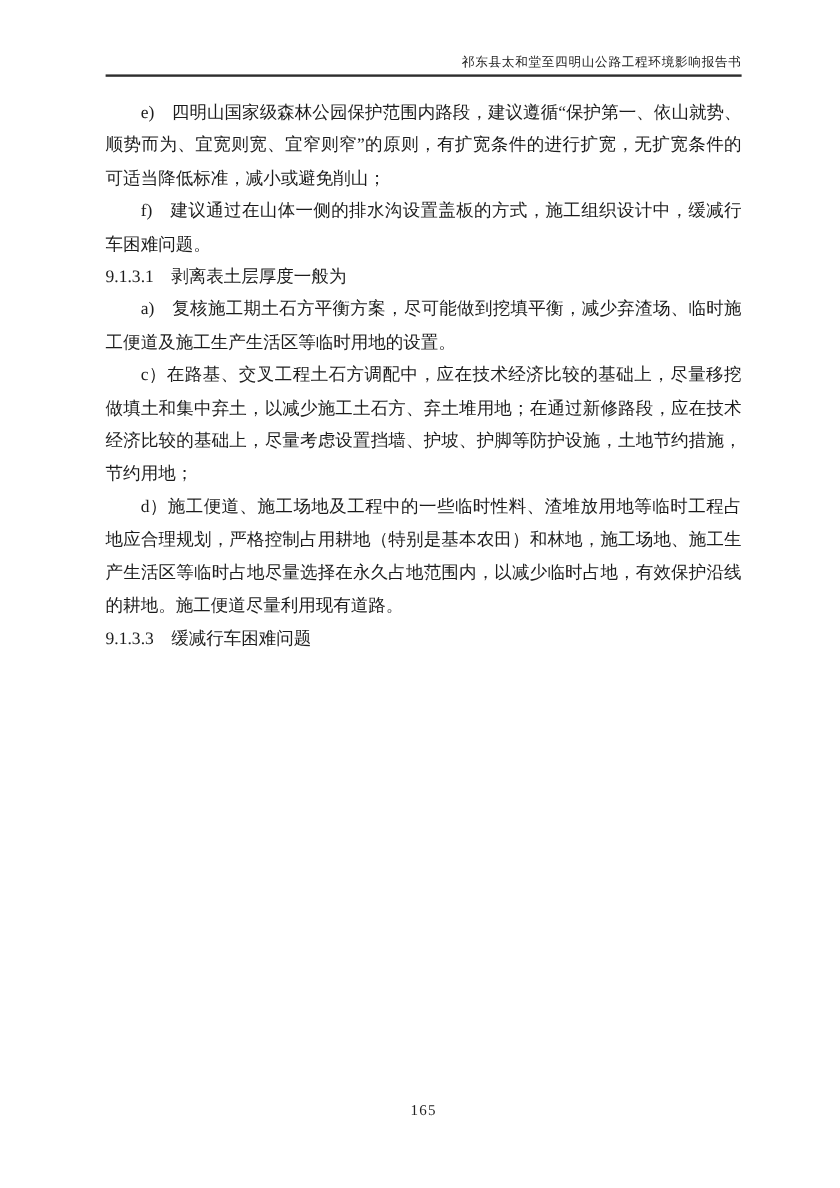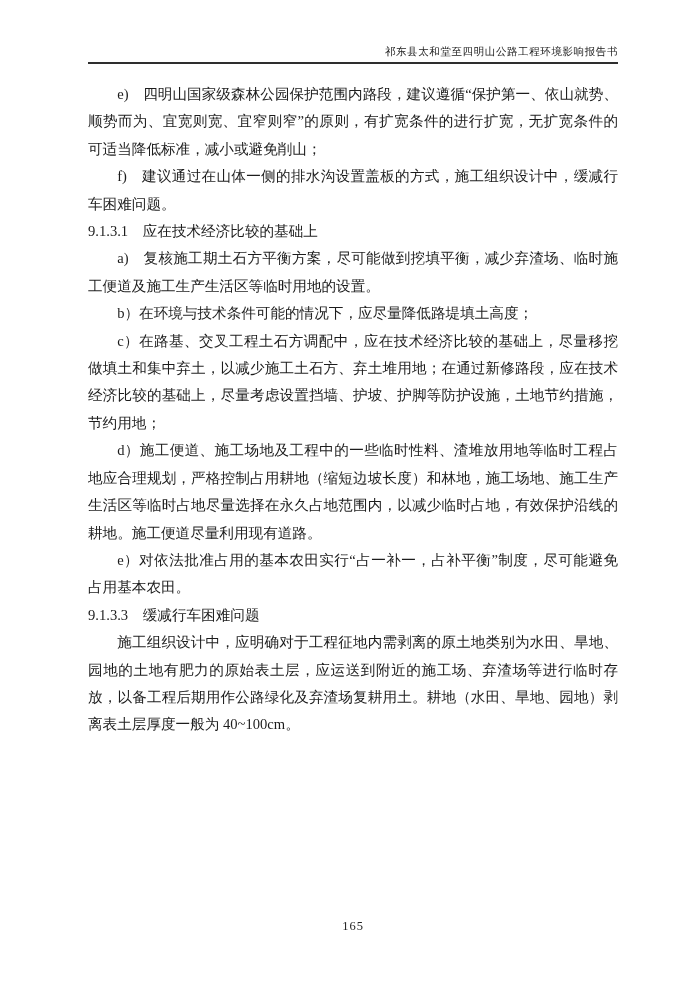--- a/index.html
+++ b/index.html
@@ -76,27 +76,24 @@
 
 <div class="page">
 
   <header class="page-header">
     <div class="header-title">祁东县太和堂至四明山公路工程环境影响报告书</div>
   </header>
 
   <main class="page-body">
     <p class="para">e)　四明山国家级森林公园保护范围内路段，建议遵循“保护第一、依山就势、顺势而为、宜宽则宽、宜窄则窄”的原则，有扩宽条件的进行扩宽，无扩宽条件的可适当降低标准，减小或避免削山；</p>
     <p class="para">f)　建议通过在山体一侧的排水沟设置盖板的方式，施工组织设计中，缓减行车困难问题。</p>
-    <p class="heading">9.1.3.1　应在技术经济比较的基础上</p>
+    <p class="heading">9.1.3.1　剥离表土层厚度一般为</p>
     <p class="para">a)　复核施工期土石方平衡方案，尽可能做到挖填平衡，减少弃渣场、临时施工便道及施工生产生活区等临时用地的设置。</p>
-    <p class="para">b）在环境与技术条件可能的情况下，应尽量降低路堤填土高度；</p>
     <p class="para">c）在路基、交叉工程土石方调配中，应在技术经济比较的基础上，尽量移挖做填土和集中弃土，以减少施工土石方、弃土堆用地；在通过新修路段，应在技术经济比较的基础上，尽量考虑设置挡墙、护坡、护脚等防护设施，土地节约措施，节约用地；</p>
-    <p class="para">d）施工便道、施工场地及工程中的一些临时性料、渣堆放用地等临时工程占地应合理规划，严格控制占用耕地（缩短边坡长度）和林地，施工场地、施工生产生活区等临时占地尽量选择在永久占地范围内，以减少临时占地，有效保护沿线的耕地。施工便道尽量利用现有道路。</p>
-    <p class="para">e）对依法批准占用的基本农田实行“占一补一，占补平衡”制度，尽可能避免占用基本农田。</p>
+    <p class="para">d）施工便道、施工场地及工程中的一些临时性料、渣堆放用地等临时工程占地应合理规划，严格控制占用耕地（特别是基本农田）和林地，施工场地、施工生产生活区等临时占地尽量选择在永久占地范围内，以减少临时占地，有效保护沿线的耕地。施工便道尽量利用现有道路。</p>
     <p class="heading">9.1.3.3　缓减行车困难问题</p>
-    <p class="para">施工组织设计中，应明确对于工程征地内需剥离的原土地类别为水田、旱地、园地的土地有肥力的原始表土层，应运送到附近的施工场、弃渣场等进行临时存放，以备工程后期用作公路绿化及弃渣场复耕用土。耕地（水田、旱地、园地）剥离表土层厚度一般为 40~100cm。</p>
   </main>
 
   <footer class="page-footer">
     <span class="page-number">165</span>
   </footer>
 
 </div>
 
 </body></html>

